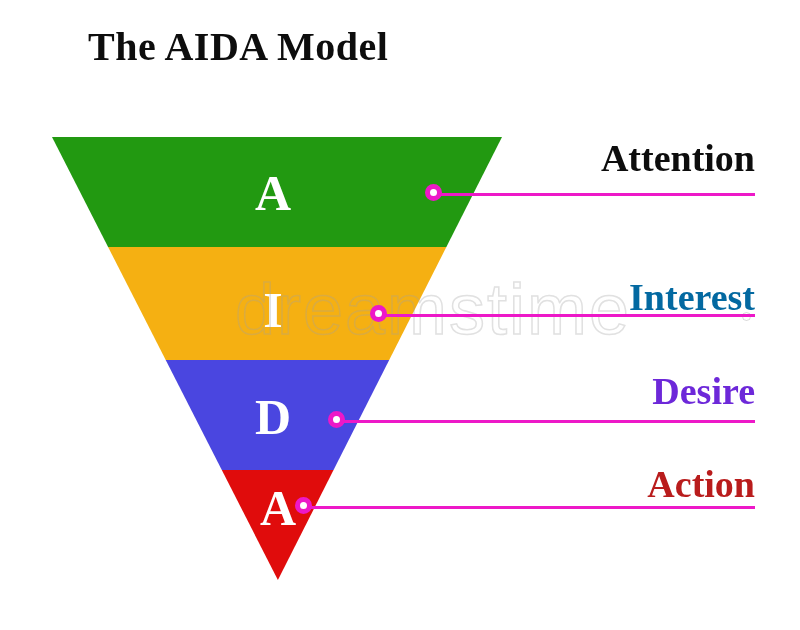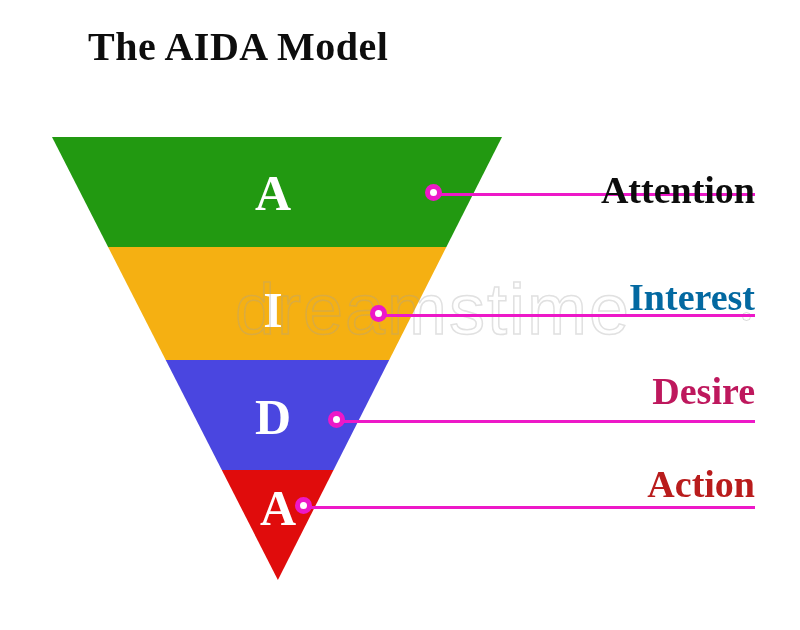--- a/index.html
+++ b/index.html
@@ -140,18 +140,18 @@
   <div class="connector" style="left: 440px; top: 193px; width: 315px; background: rgb(237, 24, 200);"></div>
   <div class="connector" style="left: 385px; top: 314px; width: 370px; background: rgb(237, 24, 200);"></div>
   <div class="connector" style="left: 343px; top: 420px; width: 412px; background: rgb(237, 24, 200);"></div>
   <div class="connector" style="left: 310px; top: 506px; width: 445px; background: rgb(237, 24, 200);"></div>
 
   <div class="marker" style="left: 425px; top: 184px; border-color: rgb(237, 24, 200);"></div>
   <div class="marker" style="left: 370px; top: 305px; border-color: rgb(237, 24, 200);"></div>
   <div class="marker" style="left: 328px; top: 411px; border-color: rgb(237, 24, 200);"></div>
   <div class="marker" style="left: 295px; top: 497px; border-color: rgb(237, 24, 200);"></div>
 
-  <div class="stage-label" style="top: 168px; color: rgb(13, 13, 13);">Attention</div>
+  <div class="stage-label" style="top: 136px; color: rgb(13, 13, 13);">Attention</div>
   <div class="stage-label" style="top: 275px; color: #0369a1;">Interest</div>
-  <div class="stage-label" style="top: 369px; color: #be185d;">Desire</div>
+  <div class="stage-label" style="top: 369px; color: #6d28d9;">Desire</div>
   <div class="stage-label" style="top: 462px; color: #b91c1c;">Action</div>
 
 </div>
 
 </body></html>

